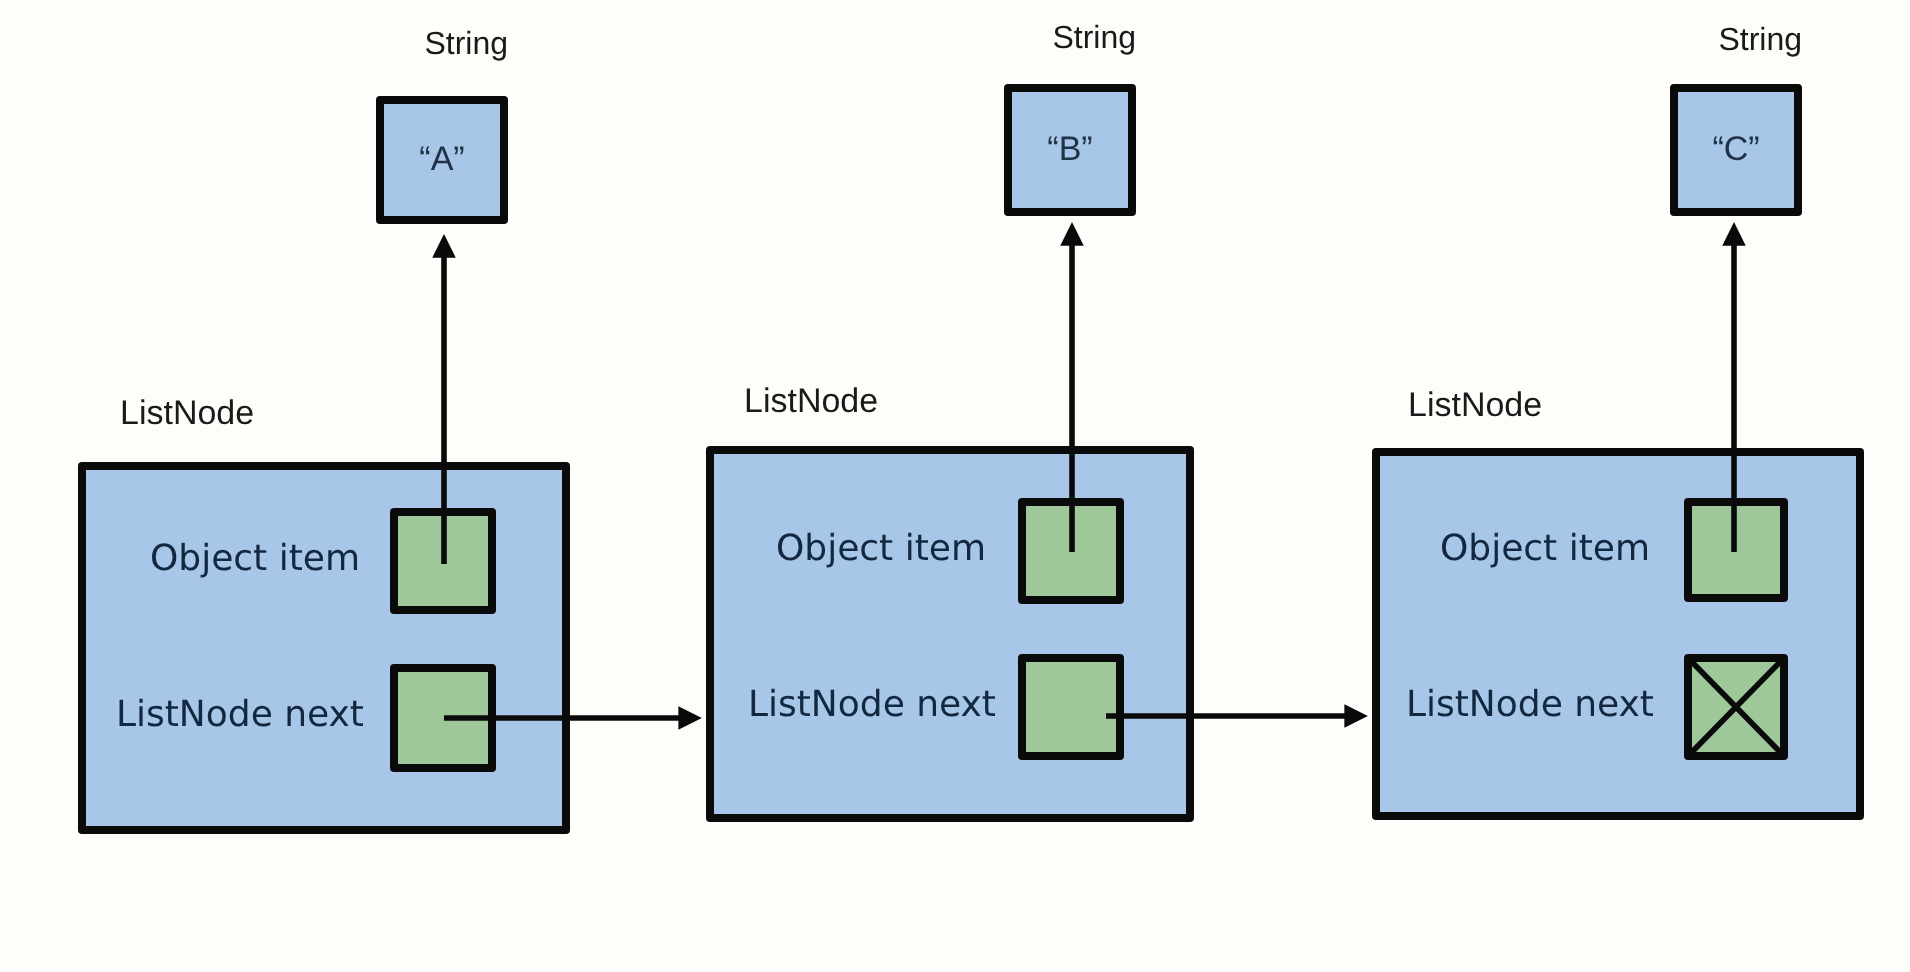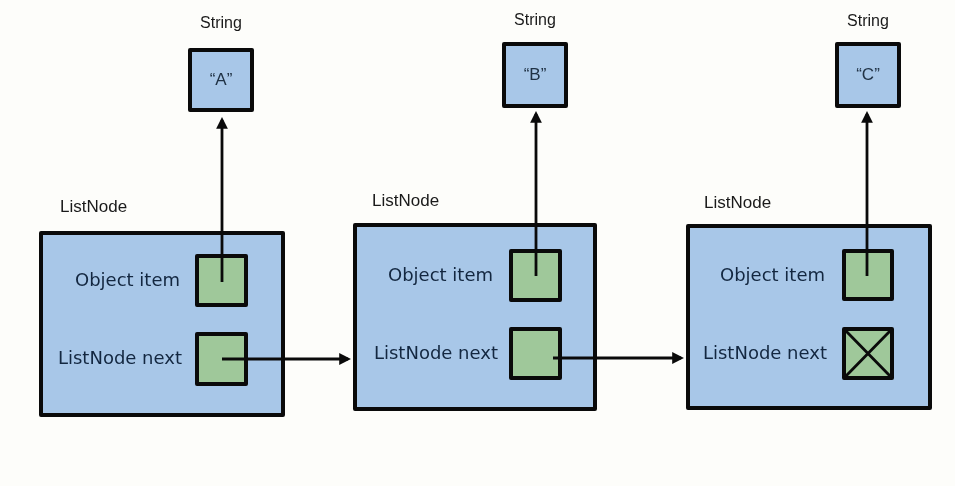--- a/index.html
+++ b/index.html
@@ -38,21 +38,21 @@
     position: absolute;
     font-size: 17px;
     color: var(--title-text, #1a1a1a);
     white-space: nowrap;
     text-align: right;
   }
   .string-label {
     position: absolute;
     font-size: 16px;
     color: var(--title-text, #1a1a1a);
-    text-align: center;
+    text-align: right;
     white-space: nowrap;
   }
   .field-label {
     position: absolute;
     font-family: "DejaVu Sans", sans-serif;
     font-size: 18px;
     line-height: 24px;
     color: var(--field-text, #132740);
     text-align: left;
     white-space: nowrap;

